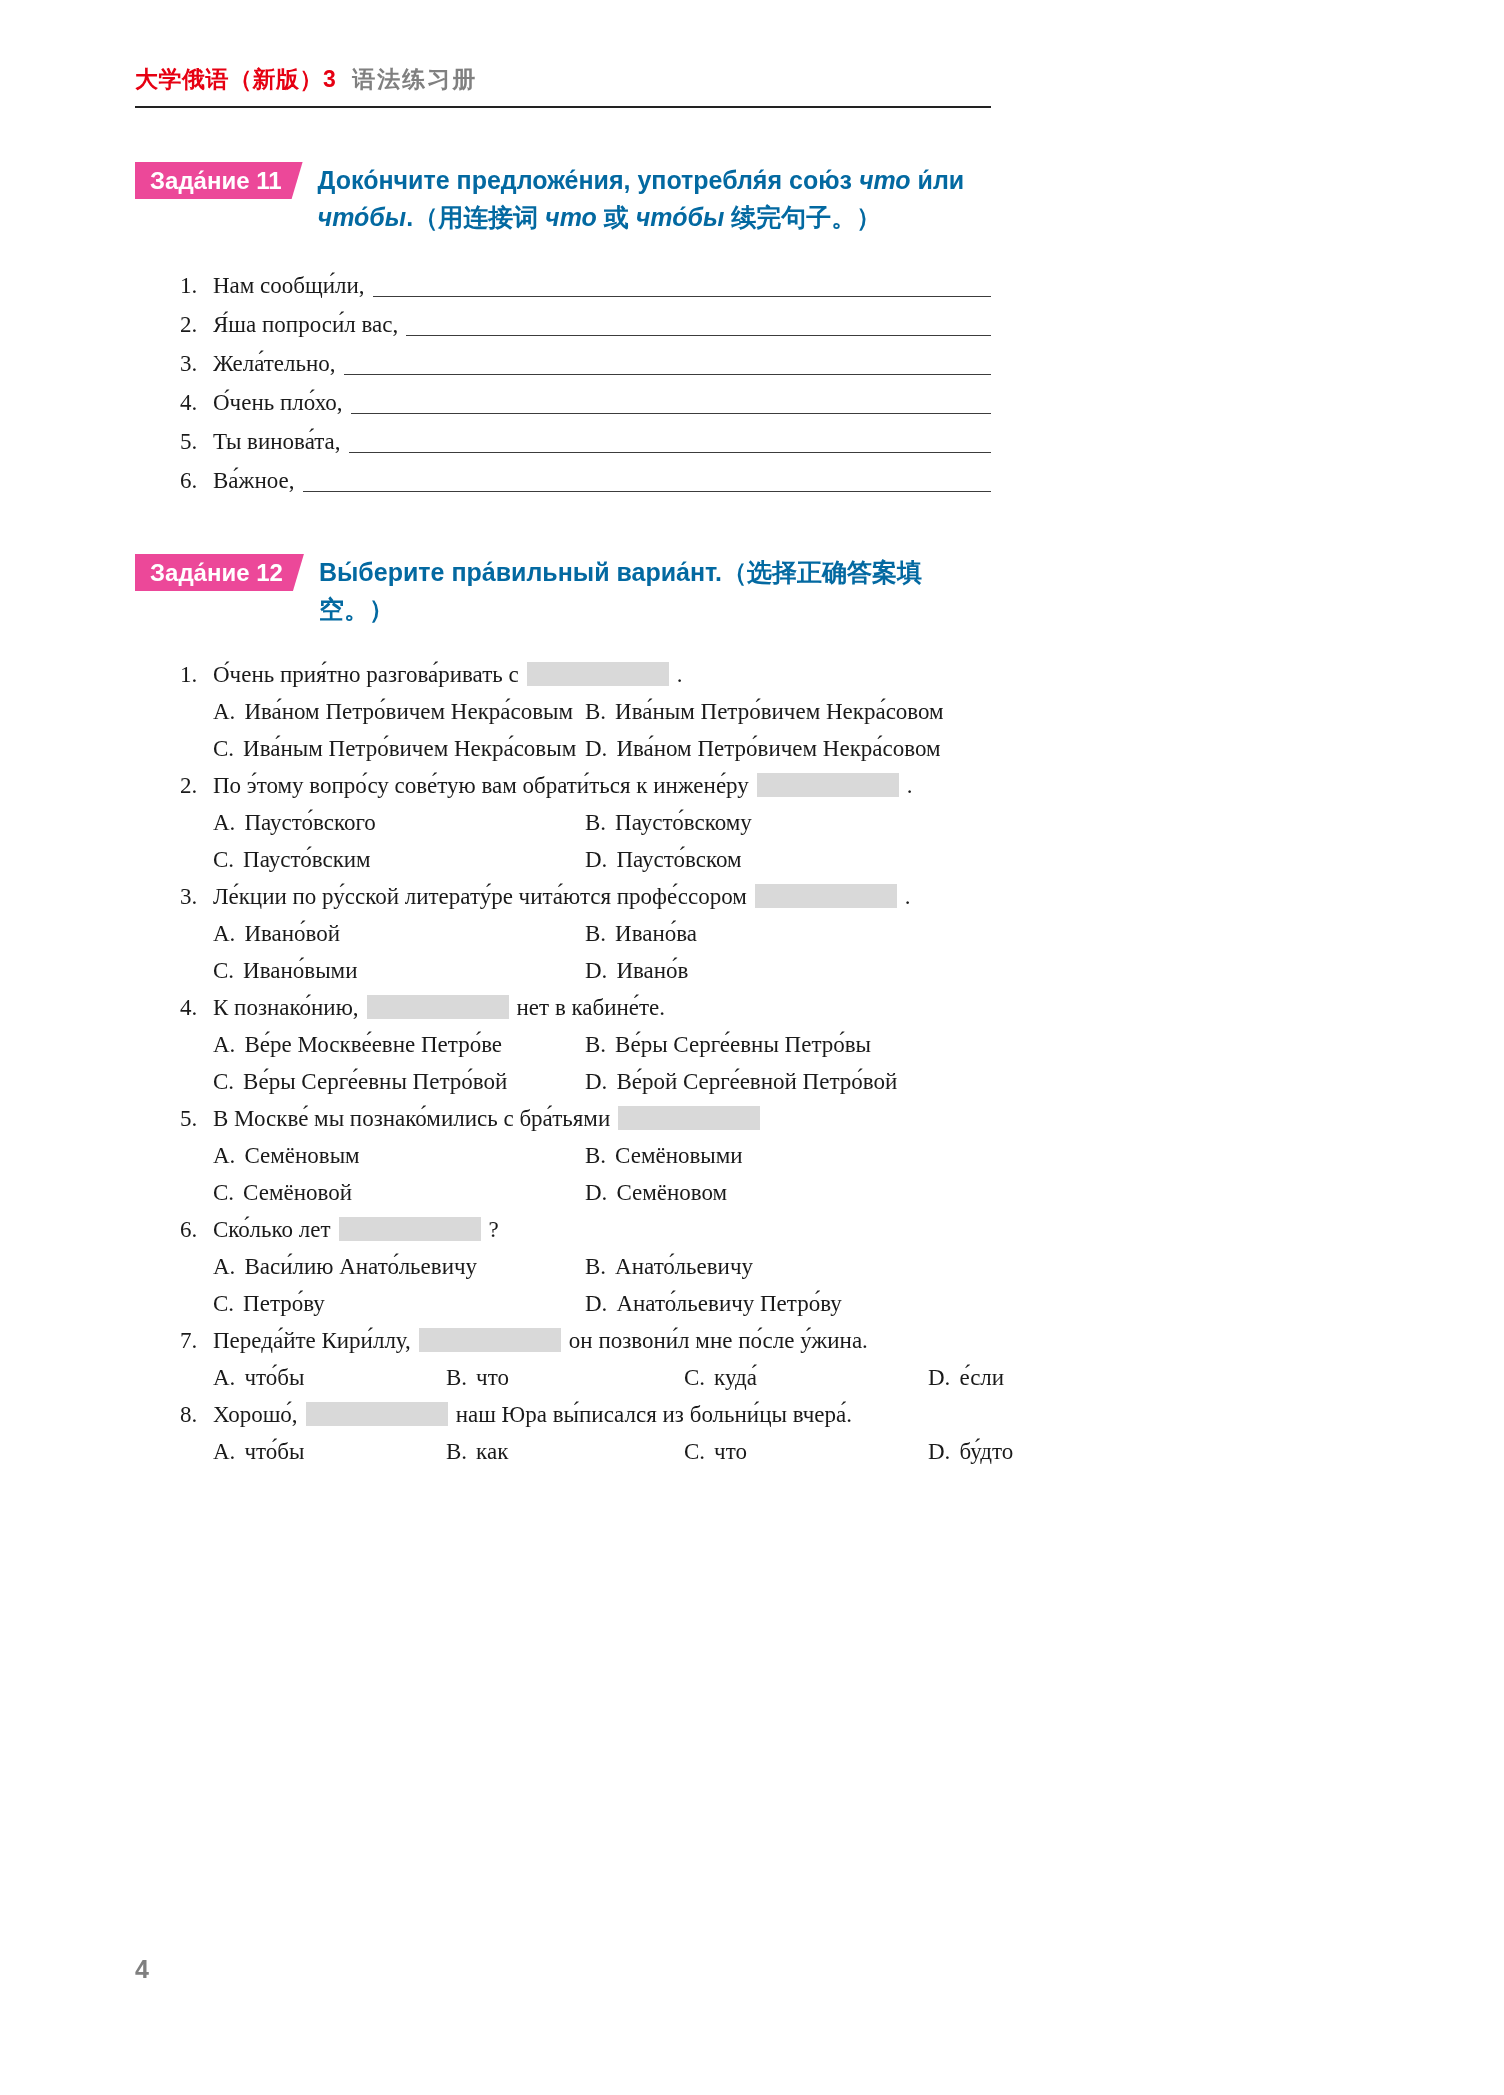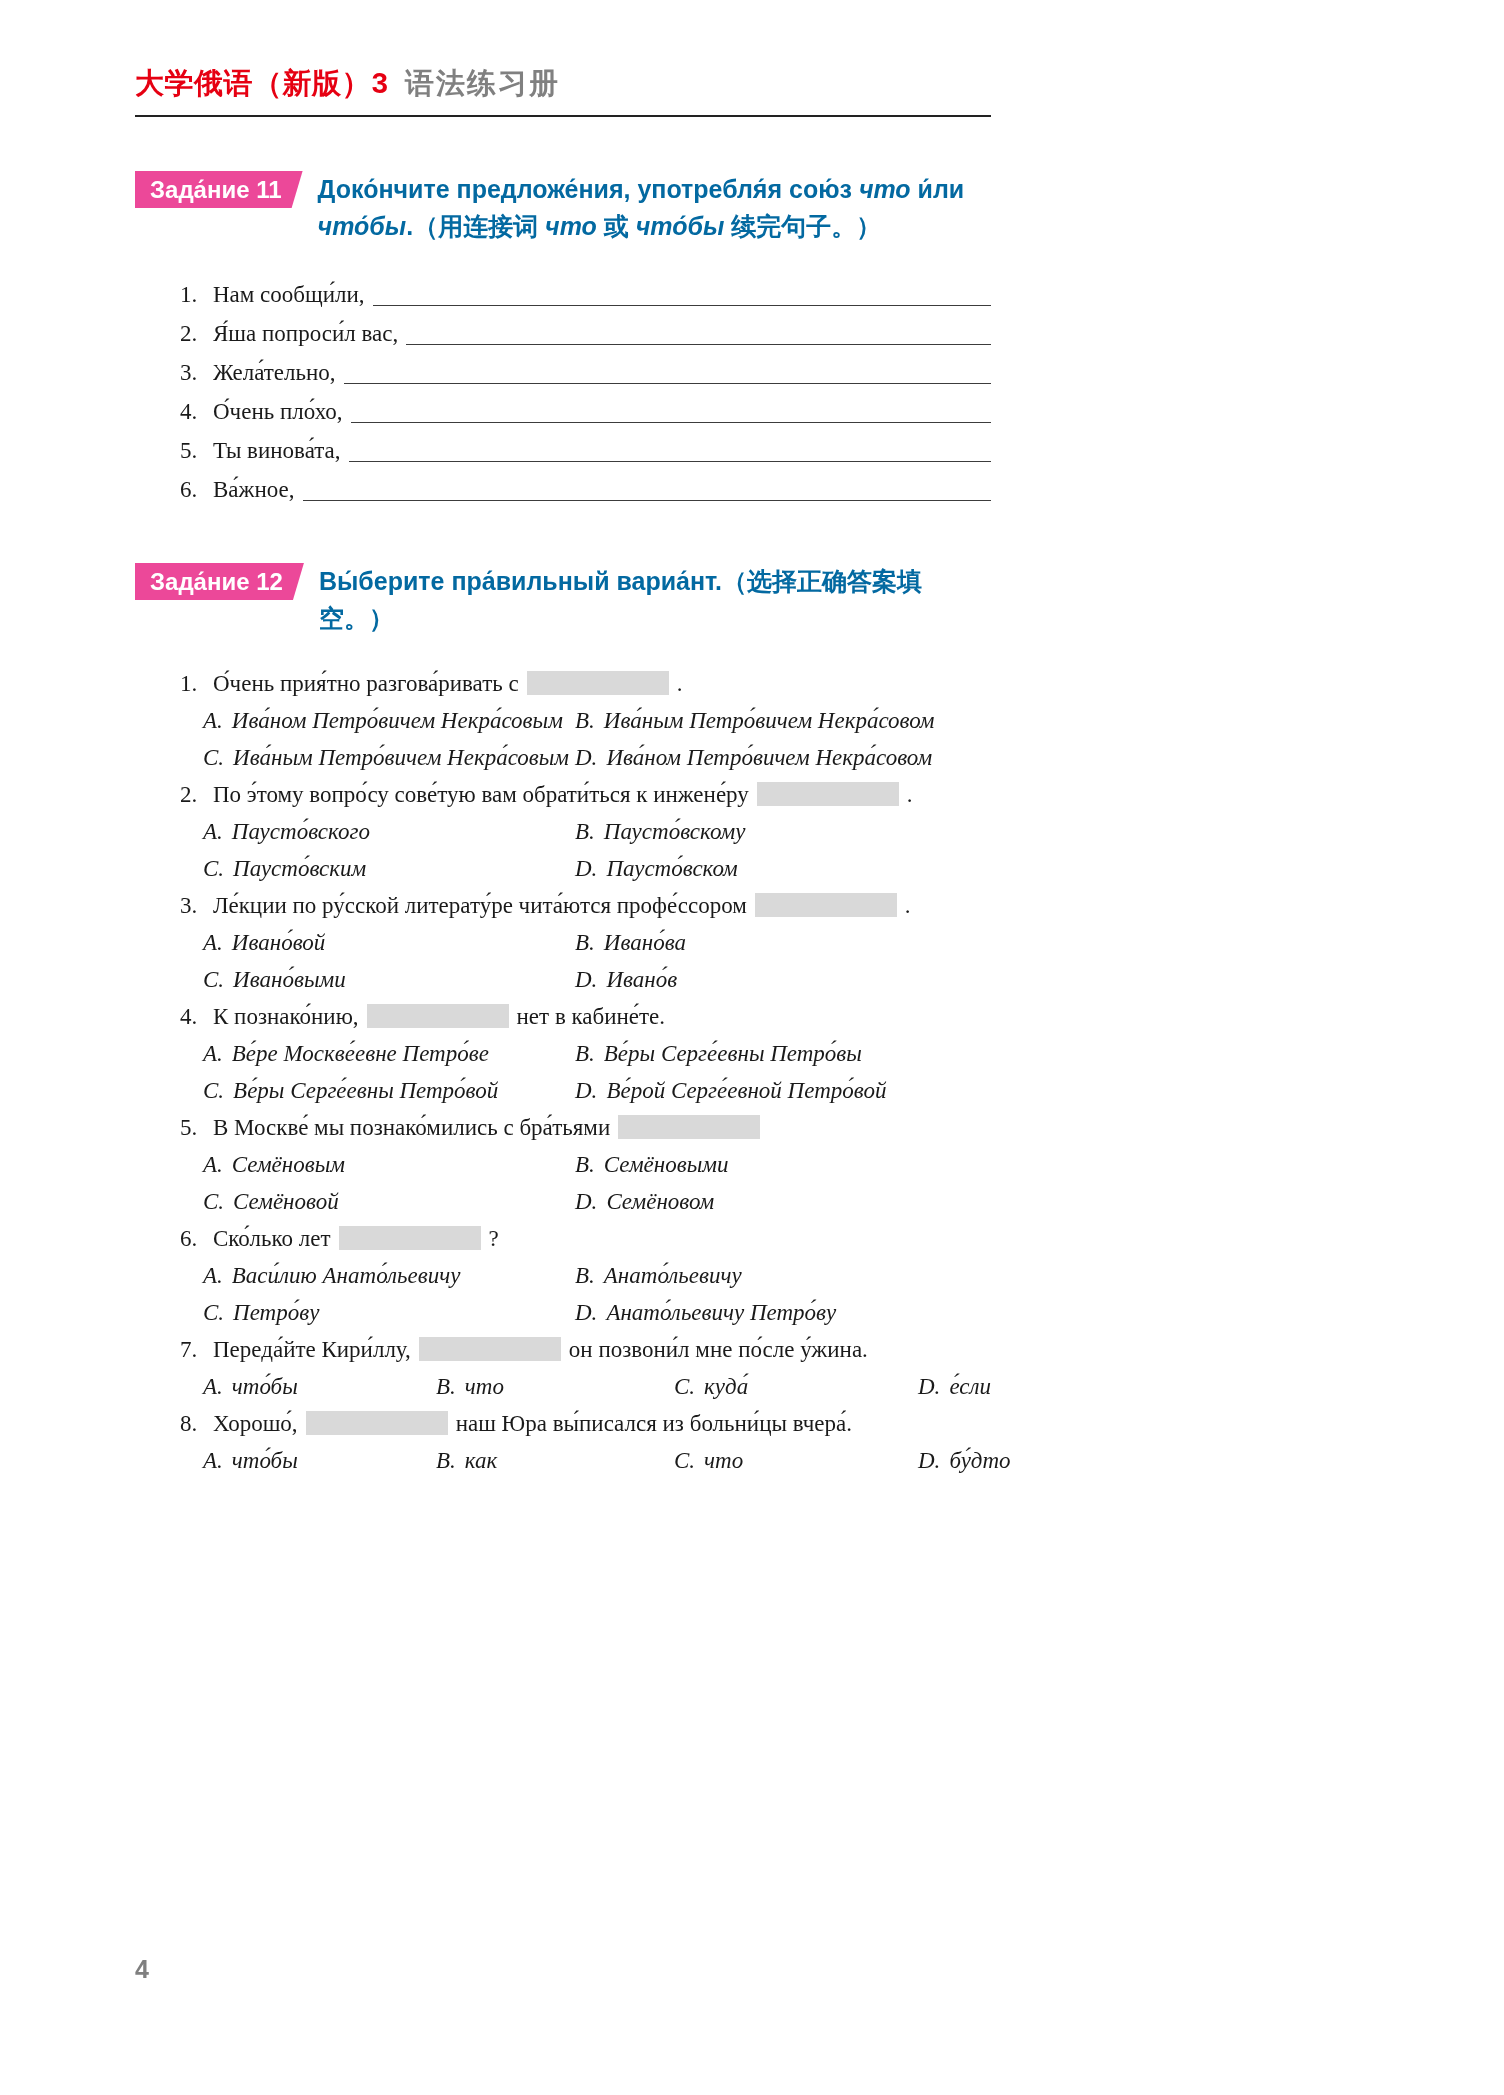--- a/index.html
+++ b/index.html
@@ -4,21 +4,21 @@
 <style>
   * { margin:0; padding:0; box-sizing:border-box; }
   html, body { background:#ffffff; }
   body {
     width:1504px; height:2095px; position:relative; overflow:hidden;
     font-family:"Liberation Serif", serif; color:#1a1a1a;
   }
   .content { margin-left:135px; width:856px; padding-top:64px; }
 
   
-  .page-header { font-family:Liberation Mono, monospace; font-weight:700; font-size:29px; white-space:nowrap; }
+  .page-header { font-family:Liberation Sans, sans-serif; font-weight:700; font-size:23px; white-space:nowrap; }
   .title-red { color:#e60012; letter-spacing:0.5px; }
   .title-gray { color:#808080; margin-left:16px; letter-spacing:2px; }
   .header-rule { border:none; border-top:2px solid #222222; margin-top:11px; }
 
   
   .task-head { display:flex; align-items:flex-start; margin-top:54px; }
   .badge {
     flex:0 0 auto; background:#ec4899; color:#ffffff;
     font-family:"Liberation Sans", sans-serif; font-weight:700; font-size:24px;
     line-height:37px; padding:0 21px 0 15px;
@@ -39,21 +39,21 @@
   .answer-line { flex:1 1 auto; margin-left:8px; height:31px; border-bottom:1.5px solid #3c3c3c; }
 
   
   .questions { margin:28px 0 0 45px; font-size:23px; }
   .stem { display:flex; line-height:37px; }
   .qnum { flex:0 0 33px; }
   .blank-box {
     display:inline-block; width:142px; height:24px; background:#d9d9d9;
     vertical-align:-4px; margin:0 8px;
   }
-  .options { margin-left:23px; line-height:37px;font-style:italic; }
+  .options { margin-left:33px; line-height:37px; }
   .cols2 { display:grid; grid-template-columns:372px 1fr; }
   .cols4 { display:grid; grid-template-columns:185px 190px 196px 1fr;gap:48px; }
   .opt-label { display:inline-block; margin-right:9px; }
   .option { white-space:nowrap; }
 
   
   .page-num {
     position:absolute; left:135px; top:1955px;
     font-family:"Liberation Sans", sans-serif; font-weight:700;
     font-size:25px; color:#7f7f7f;

